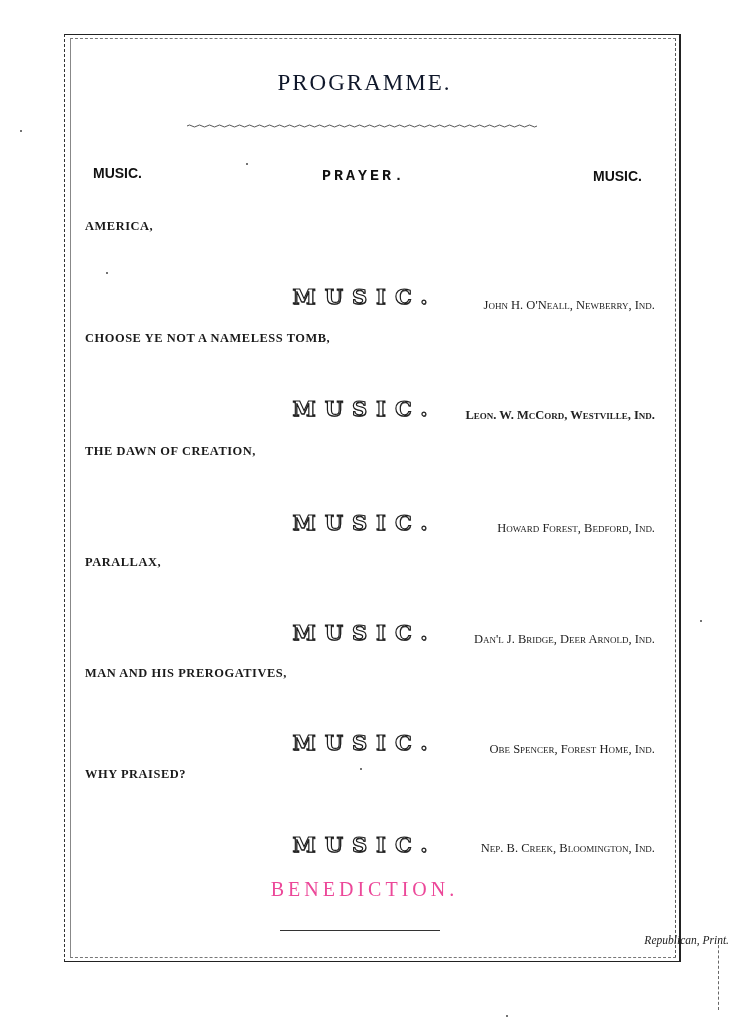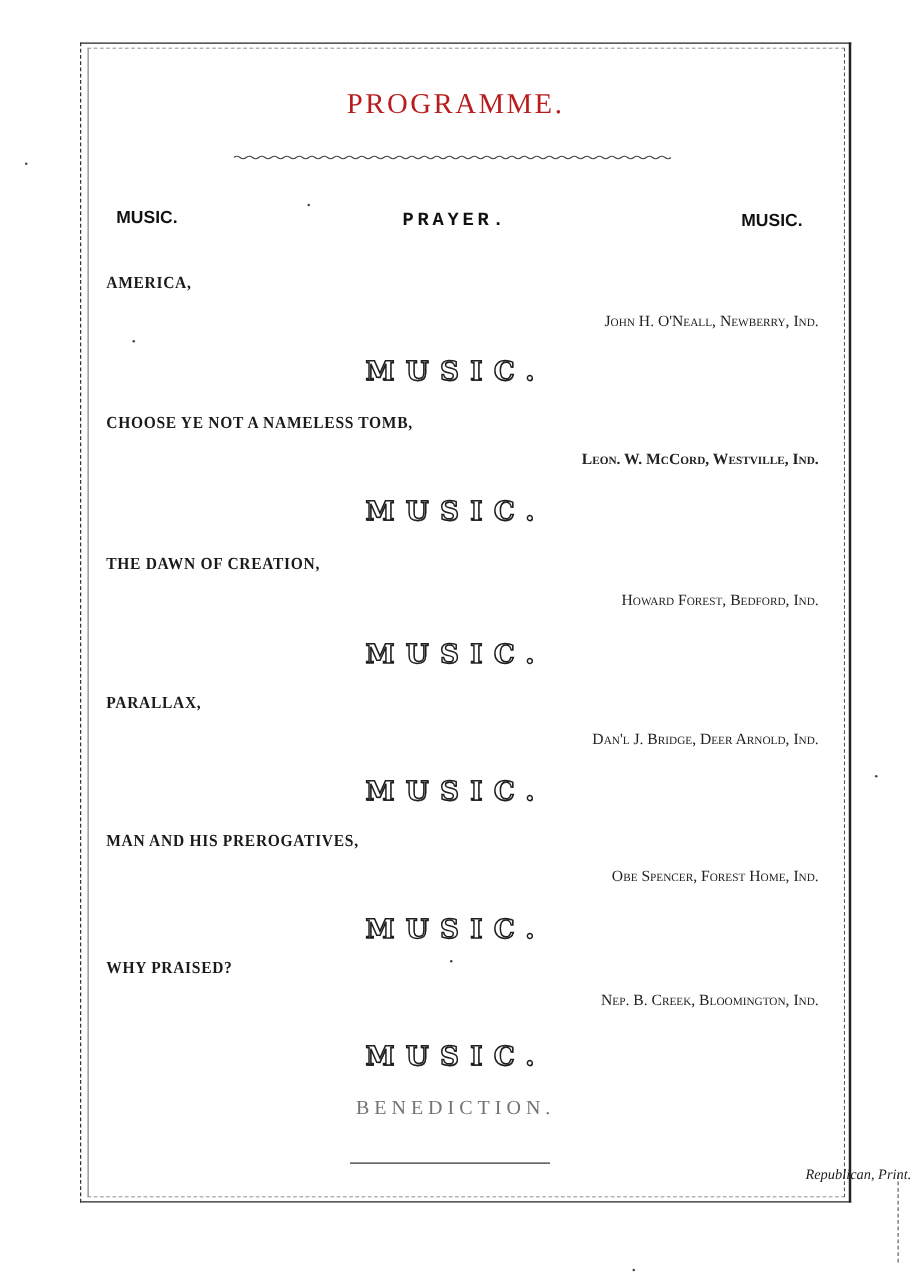--- a/index.html
+++ b/index.html
@@ -55,21 +55,21 @@
 
     .title {
       position: absolute;
       left: 0;
       top: 70px;
       width: 729px;
       text-align: center;
       font-size: 23px;
       letter-spacing: 2px;
       font-weight: normal;
-      color: #b91c1c;
+      color: #0f172a;
     }
     .wavy-rule {
       position: absolute;
       left: 187px;
       top: 124px;
       width: 350px;
       height: 4px;
     }
 
     .header-row {
@@ -121,20 +121,21 @@
       white-space: nowrap;
     }
     .piece-author {
       position: absolute;
       right: 74px;
       font-family: "Liberation Serif", "DejaVu Serif", serif;
       font-size: 12.5px;
       font-variant: small-caps;
       color: #222;
       white-space: nowrap;
+      margin-top: 48px;
     }
     .music-divider {
       position: absolute;
       left: 0;
       width: 729px;
       text-align: center;
       font-family: "DejaVu Serif", "Liberation Serif", serif;
       font-size: 21px;
       font-weight: bold;
       letter-spacing: 9px;
@@ -142,23 +143,23 @@
       -webkit-text-stroke: 1.2px #1e1e1e;
       text-shadow: 0.5px 0.5px 0 #555;
     }
     .benediction {
       position: absolute;
       left: 0;
       top: 878px;
       width: 729px;
       text-align: center;
       font-family: "Liberation Serif", "DejaVu Serif", serif;
-      font-size: 16px;
+      font-size: 20px;
       letter-spacing: 4px;
-      color: #737373;
+      color: #ec4899;
     }
     .imprint-rule {
       position: absolute;
       left: 280px;
       top: 930px;
       width: 160px;
       height: 0;
       border-top: 1px solid #333;
     }
     .imprint {

